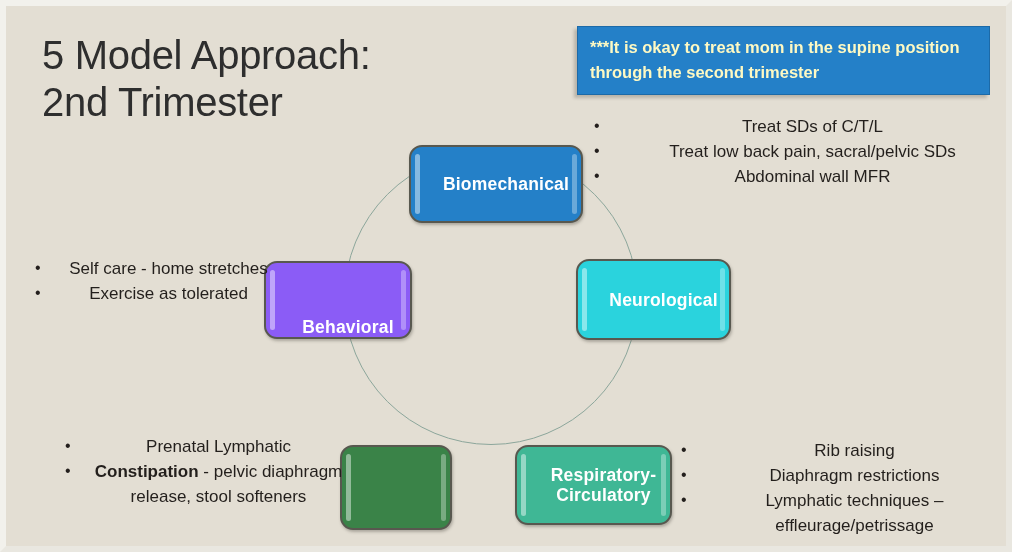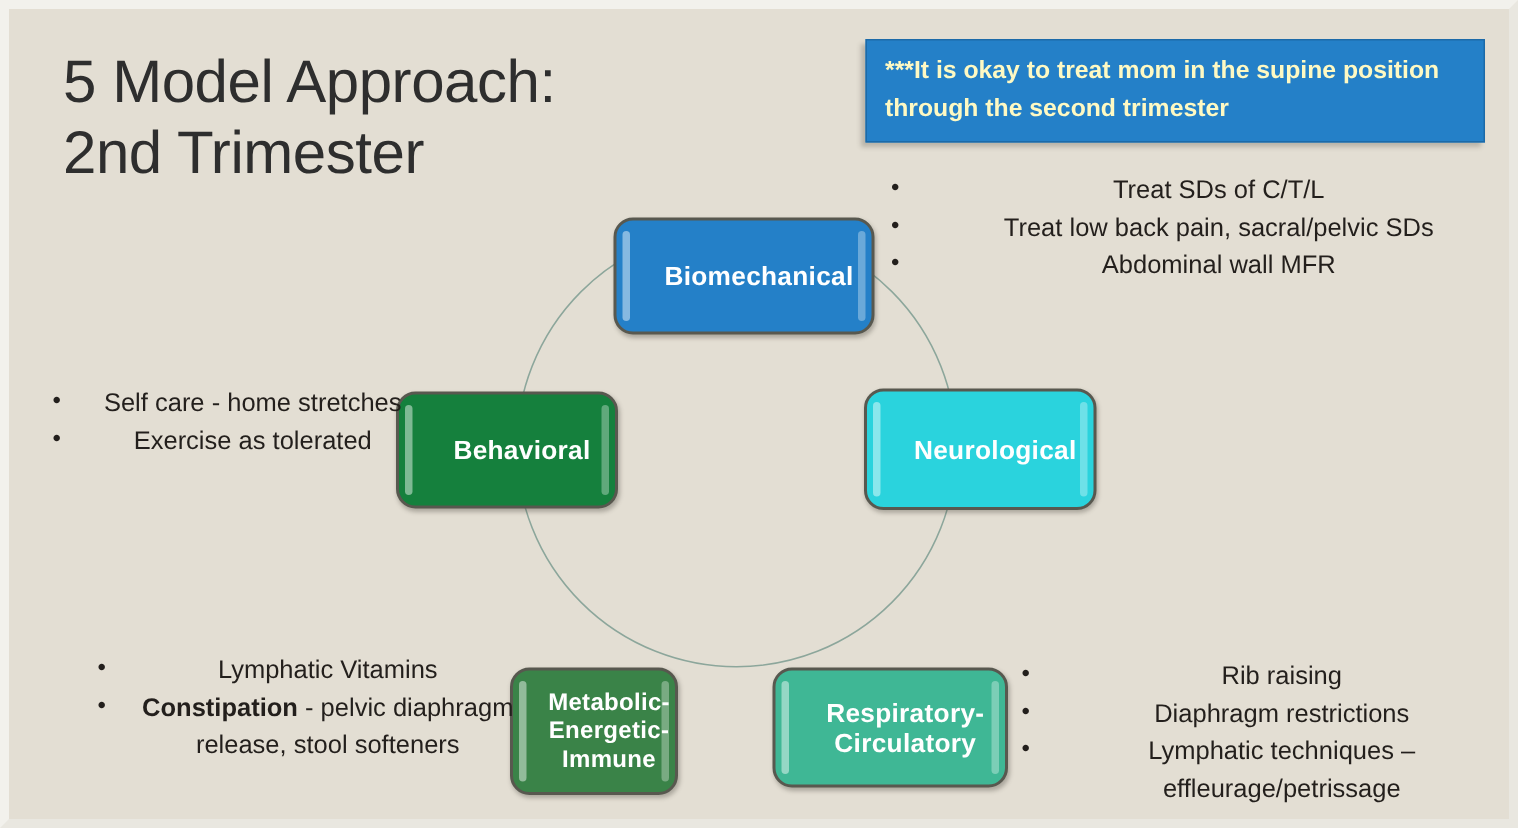--- a/index.html
+++ b/index.html
@@ -173,26 +173,23 @@
     <div class="node" id="node-respiratory" style="background: rgb(63, 183, 149);">
       <span class="gloss-l"></span>
       <span class="gloss-r"></span>
       <span class="node-label">Respiratory-
 Circulatory</span>
     </div>
 
     <div class="node" id="node-metabolic" style="background: rgb(58, 131, 72);">
       <span class="gloss-l"></span>
       <span class="gloss-r"></span>
-      <span class="node-label">Metabolic-
-Energetic-
-Immune</span>
-    </div>
-
-    <div class="node" id="node-behavioral" style="background: #15803d;">
+    </div>
+
+    <div class="node" id="node-behavioral" style="background: #8b5cf6; align-items: flex-end;">
       <span class="gloss-l"></span>
       <span class="gloss-r"></span>
       <span class="node-label">Behavioral</span>
     </div>
 
     <div class="bullets" id="bullets-biomechanical">
       <ul>
           <li>Treat SDs of C/T/L</li>
           <li>Treat low back pain, sacral/pelvic SDs</li>
           <li>Abdominal wall MFR</li>
@@ -203,21 +200,21 @@
     <div class="bullets" id="bullets-respiratory">
       <ul>
           <li>Rib raising</li>
           <li>Diaphragm restrictions</li>
           <li>Lymphatic techniques – effleurage/petrissage</li>
         </ul>
     </div>
 
     <div class="bullets" id="bullets-metabolic">
       <ul>
-          <li>Lymphatic Vitamins</li>
+          <li>Prenatal Lymphatic</li>
           <li><b>Constipation</b> - pelvic diaphragm release, stool softeners</li>
         </ul>
     </div>
 
     <div class="bullets" id="bullets-behavioral">
       <ul>
           <li>Self care - home stretches</li>
           <li>Exercise as tolerated</li>
         </ul>
     </div>

